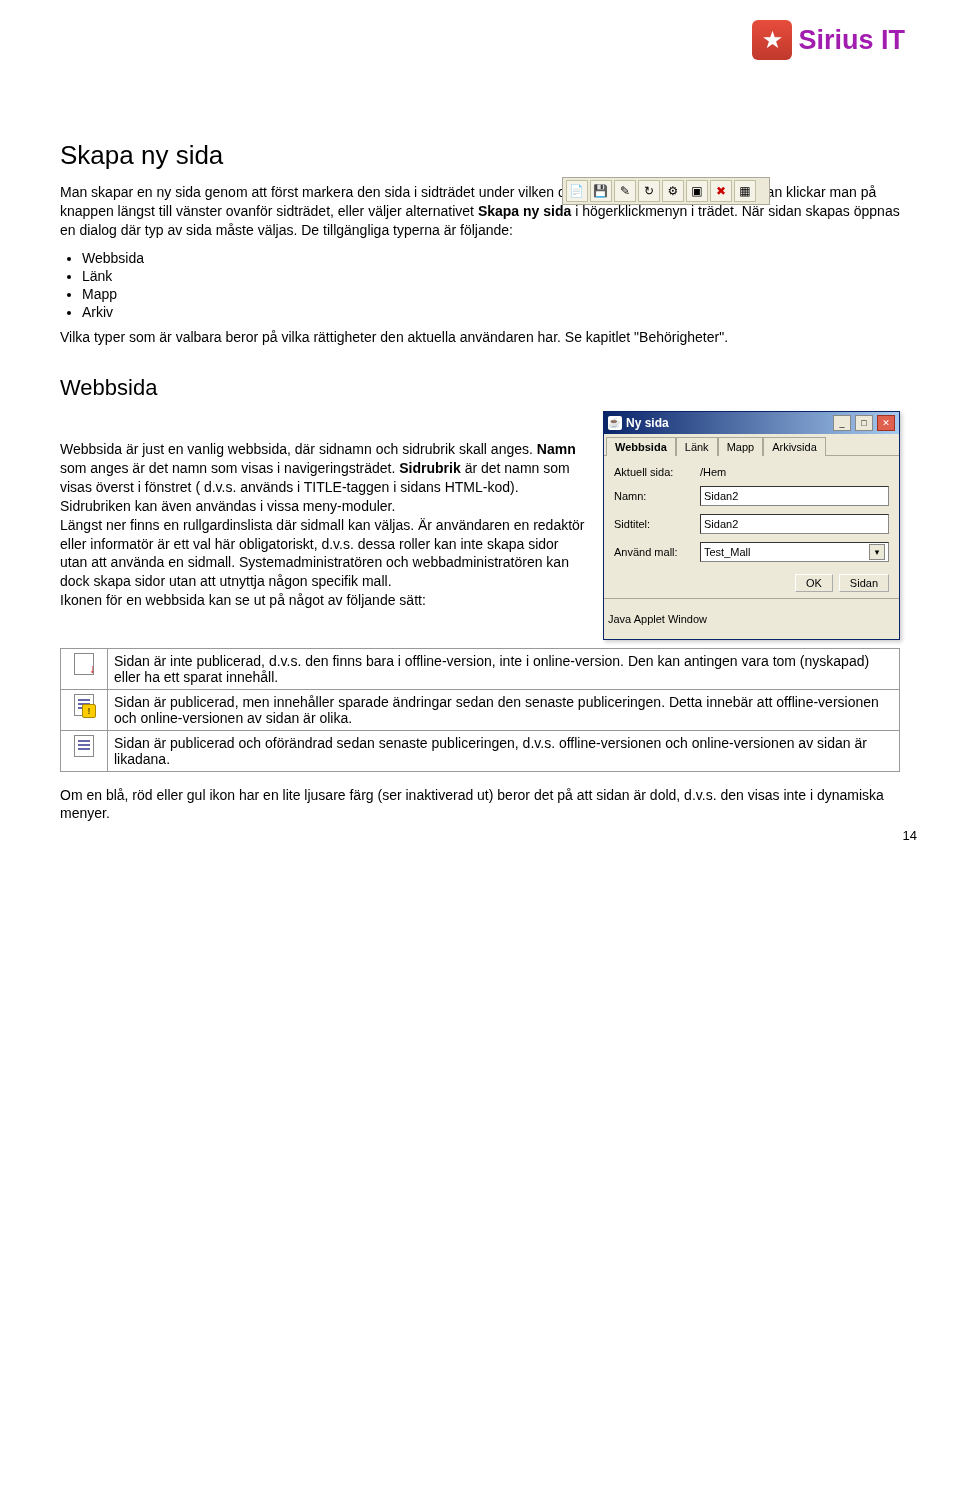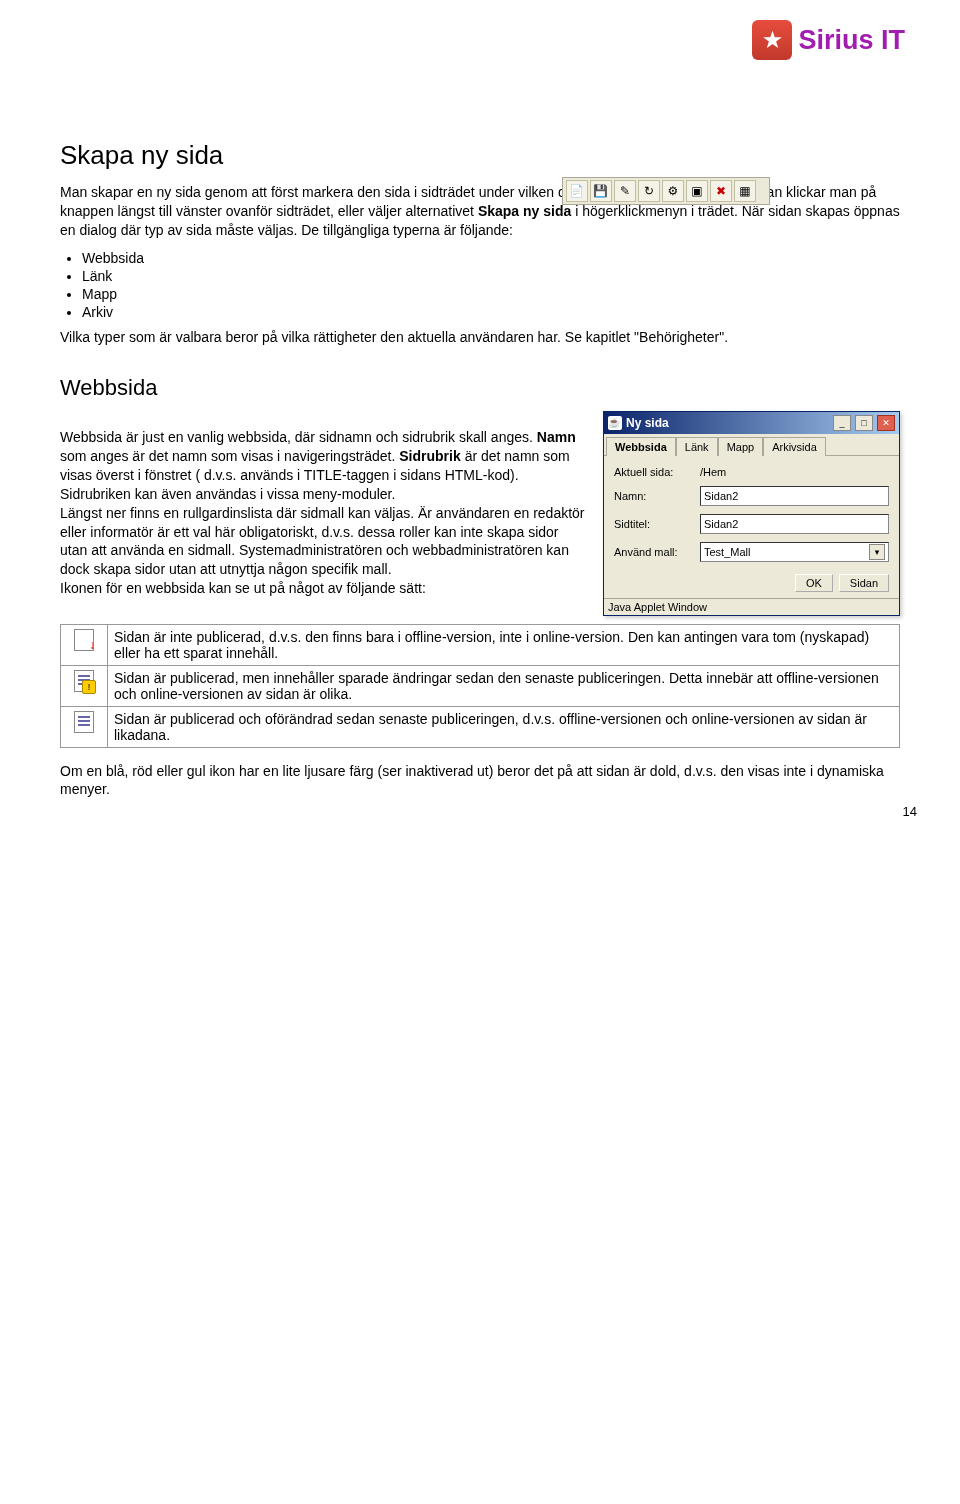--- a/index.html
+++ b/index.html
@@ -190,21 +190,21 @@
     display:flex;align-items:center;justify-content:center;font-size:9px;
   }
   .dlg-buttons {
     display:flex;justify-content:flex-end;gap:6px;margin-top:12px;
   }
   .dlg-buttons button {
     font-size:11px;padding:2px 10px;background:#ece9d8;border:1px outset #fff;
   }
   .dlg-status {
     border-top:1px solid #aca899;
-    padding:2px 4px;
+    padding:14px 4px;
     font-size:11px;
     background:#ece9d8;
   }
   table.icon-table {
     border-collapse: collapse;
     width: 100%;
     margin-top: 8px;
     font-size: 14px;
   }
   table.icon-table td {

